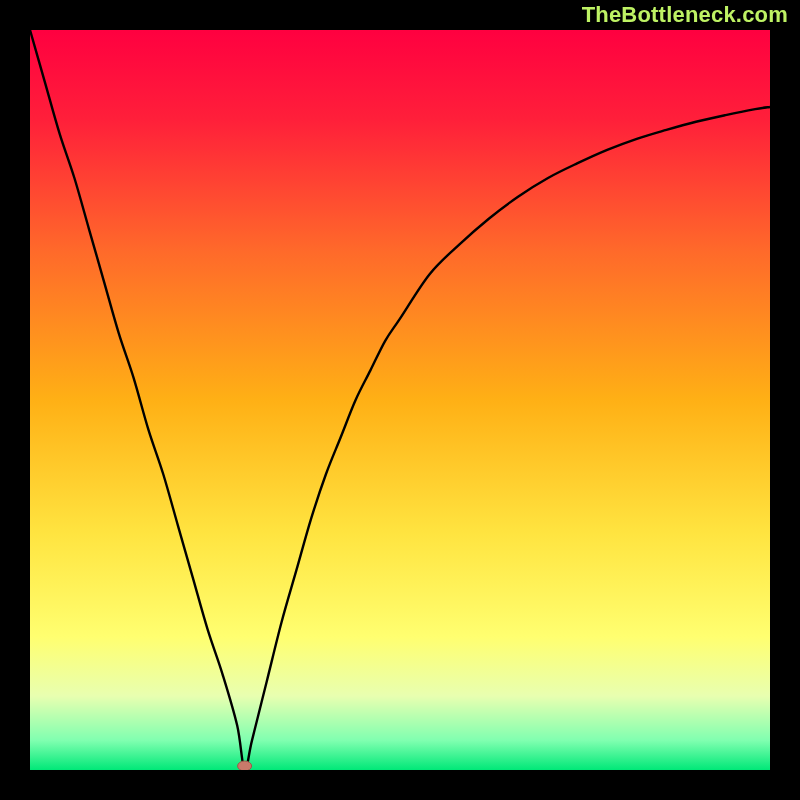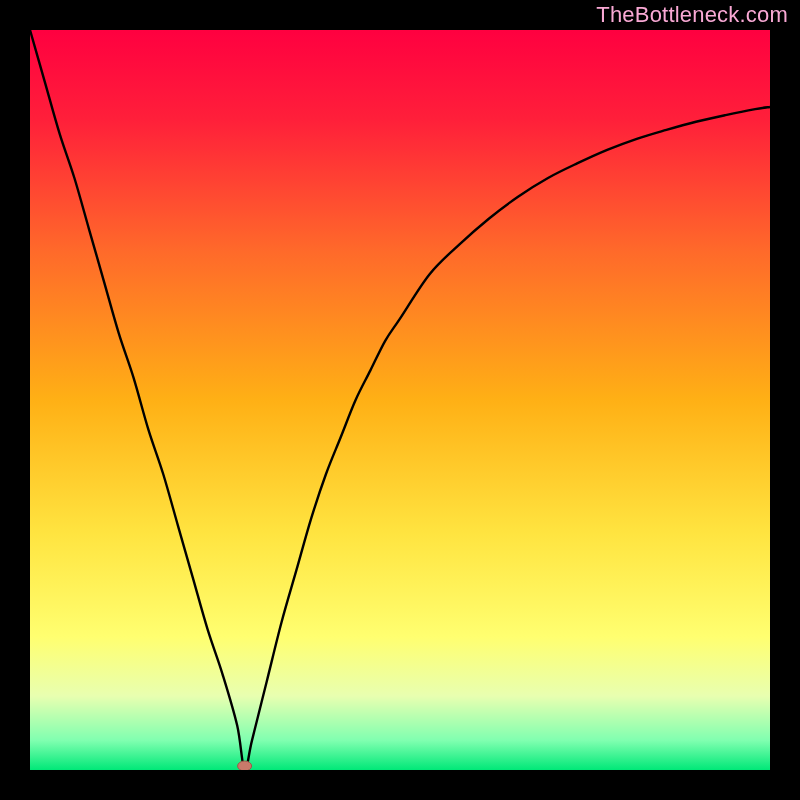--- a/index.html
+++ b/index.html
@@ -9,22 +9,22 @@
     height: 800px;
     position: relative;
     background: #000;
   }
   .watermark {
     position: absolute;
     top: 2px;
     right: 12px;
     font-family: Arial, Helvetica, sans-serif;
     font-size: 22px;
-    font-weight: 400;
-    color: #f9a8d4;
+    font-weight: 700;
+    color: #bef264;
     letter-spacing: 0.2px;
     z-index: 10;
     text-align: center;
   }
   .plot-area {
     position: absolute;
     left: 30px;
     top: 30px;
     width: 740px;
     height: 740px;

